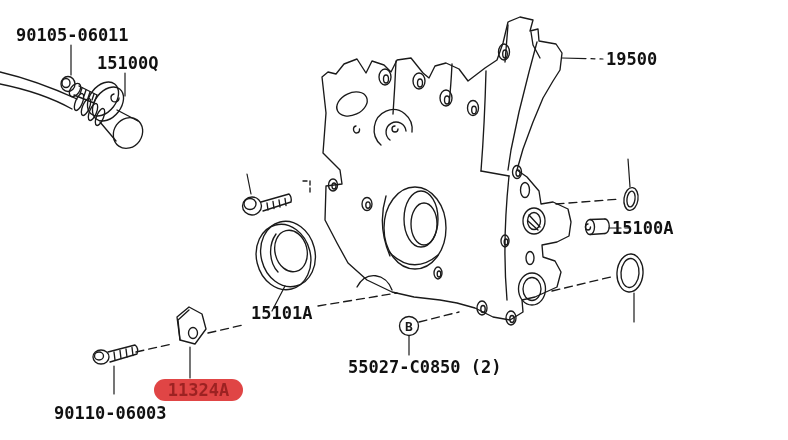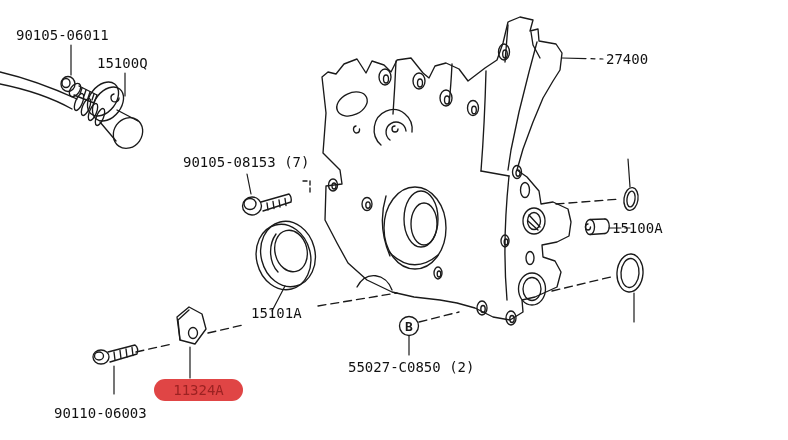--- a/index.html
+++ b/index.html
@@ -6,22 +6,22 @@
   #stage{
     position:relative;
     width:788px;height:440px;
     background:#fff;
     font-family:"DejaVu Sans Mono","Liberation Mono",monospace;
     overflow:hidden;
   }
   #stage svg{position:absolute;left:0;top:0;}
   .lbl{
     position:absolute;
-    font-size:14px;
-    font-weight:normal;
+    font-size:17px;
+    font-weight:bold;
     letter-spacing:0px;
     color:#111;
     white-space:nowrap;
     line-height:19px;
     cursor:default;
   }
   .lbl.hl{
     display:flex;align-items:center;justify-content:center;
     width:89px;height:22px;
     text-align:center;
@@ -194,21 +194,20 @@
     <path d="M318,306 L397,293"></path>
     <path d="M419,322 L459,312"></path>
     <path d="M556,204 L620,199"></path>
     <path d="M552,291 L615,276"></path>
     <path d="M303,181 L310,181 L310,195" stroke-dasharray="4 3"></path>
   </g>
 </svg>
 
   <div class="lbl" style="left:16px;top:26px">90105-06011</div>
   <div class="lbl" style="left:97px;top:54px">15100Q</div>
-  <div class="lbl" style="left:183px;top:153px">90105-08153 (7)</div>
-  <div class="lbl" style="left:606px;top:50px">27400</div>
+  <div class="lbl" style="left:606px;top:50px">19500</div>
   <div class="lbl" style="left:612px;top:219px">15100A</div>
   <div class="lbl" style="left:251px;top:304px">15101A</div>
   <div class="lbl" style="left:348px;top:358px">55027-C0850 (2)</div>
   <div class="lbl hl" style="left:154px;top:379px;background:#e04545;color:#9c2222">11324A</div>
   <div class="lbl" style="left:54px;top:404px">90110-06003</div>
 
 </div>
 
 </body></html>

